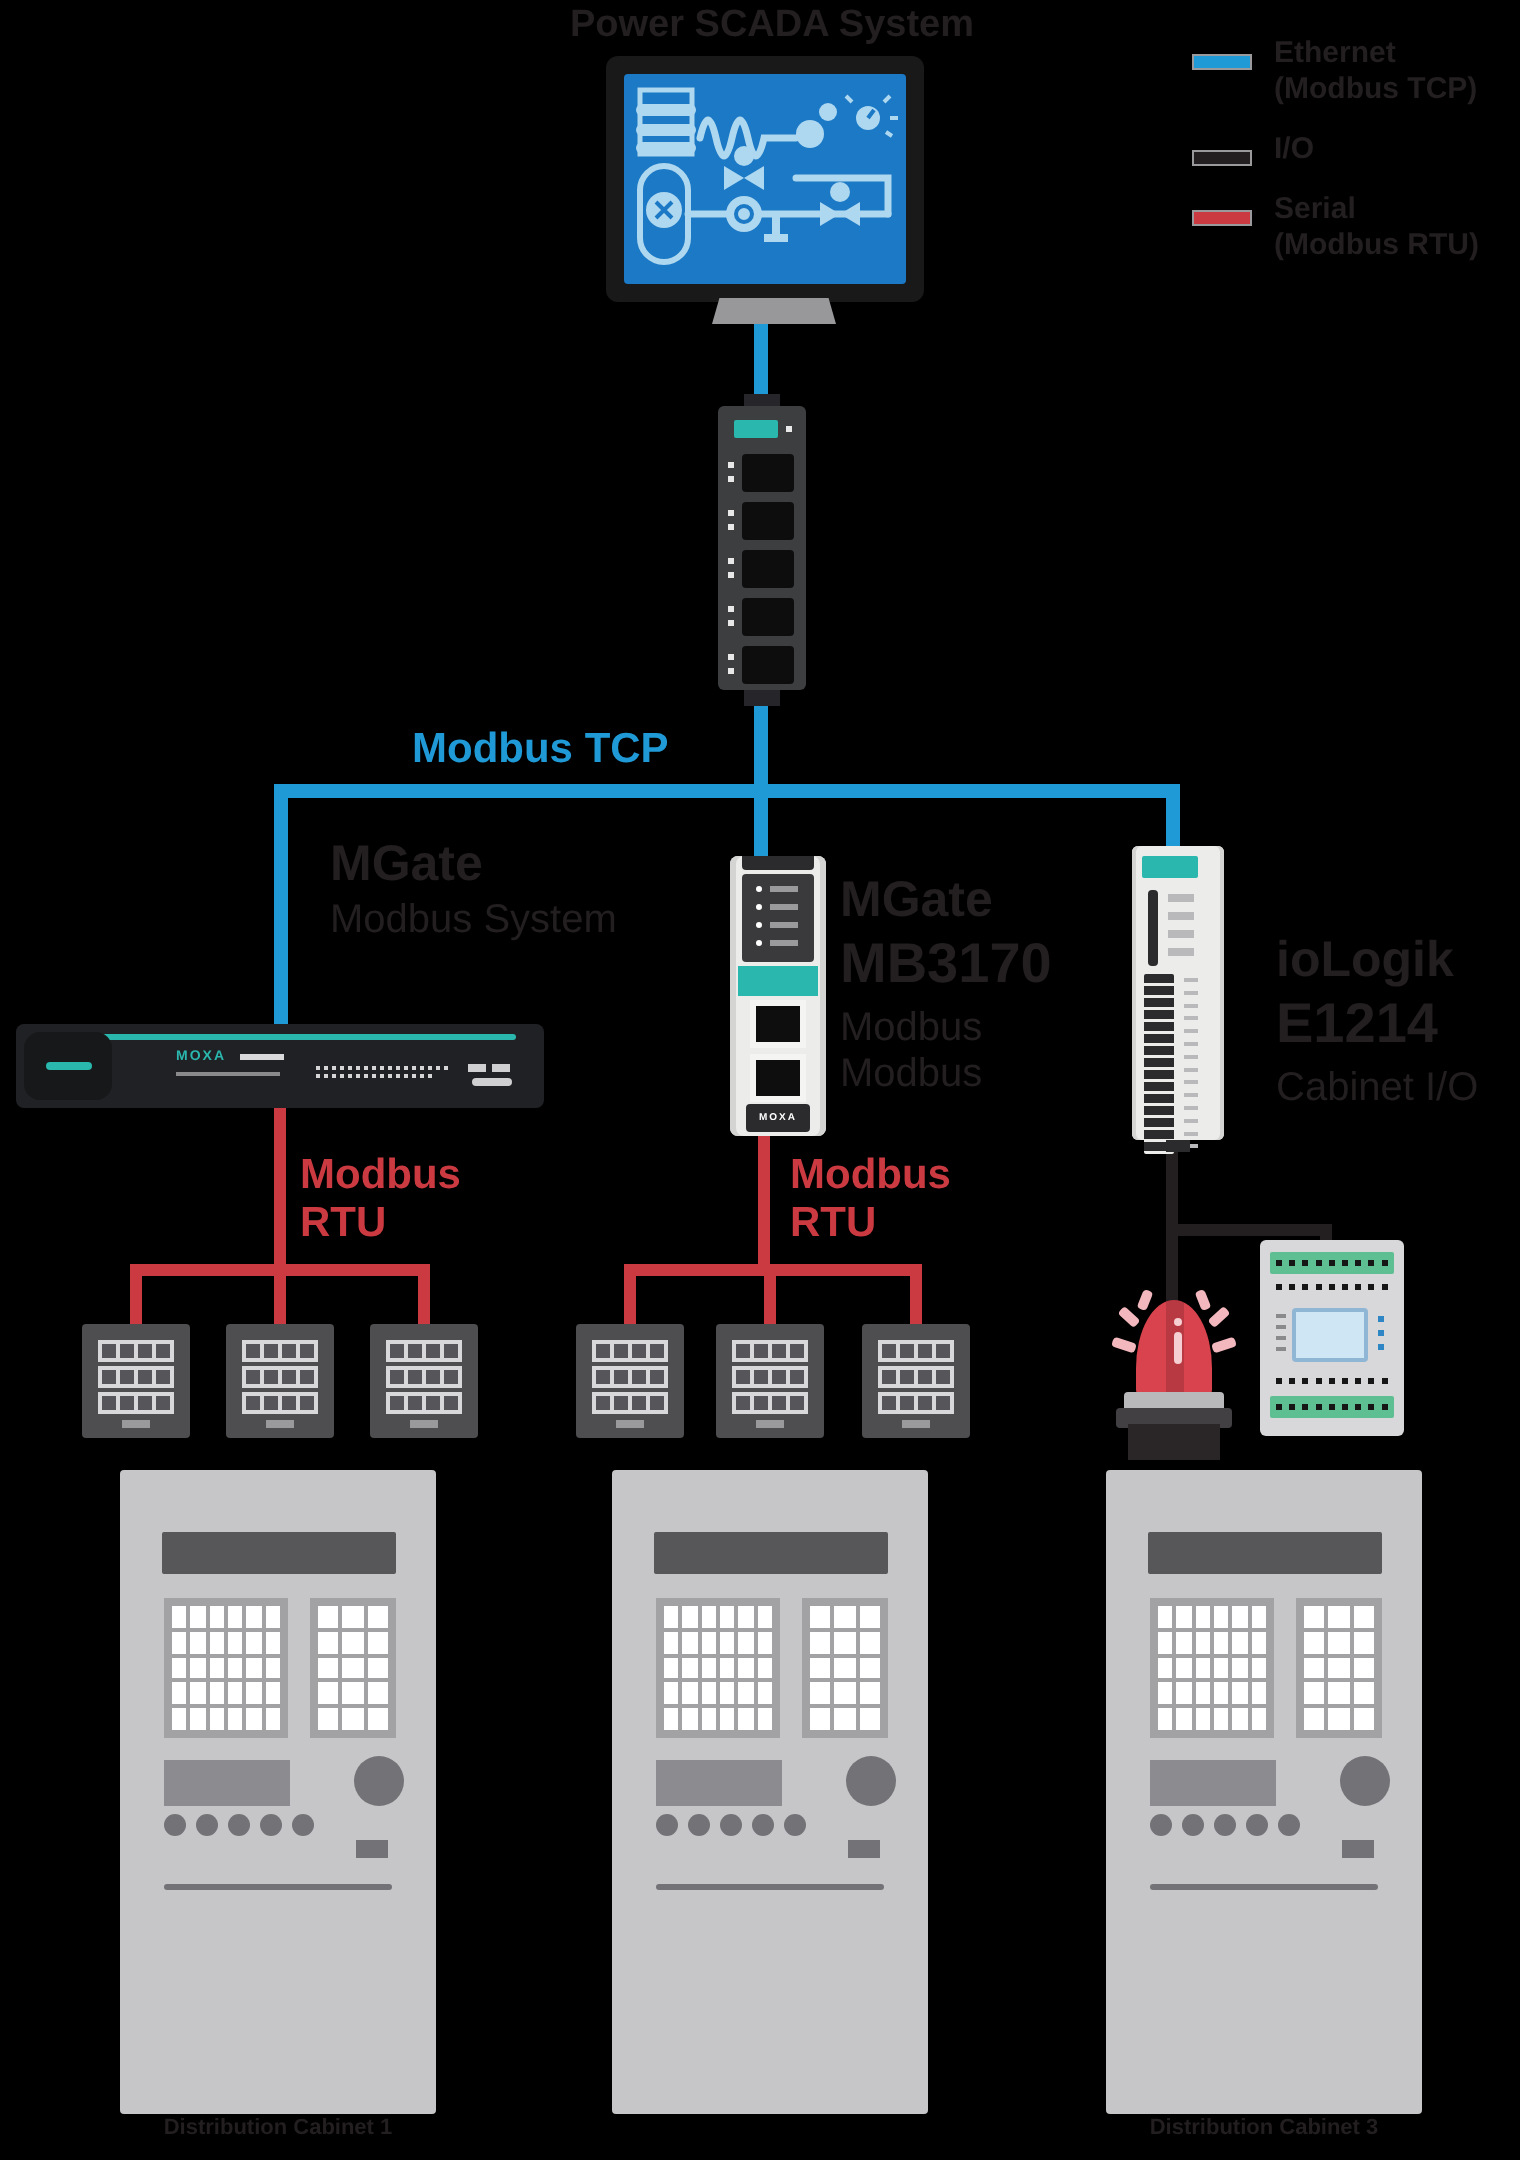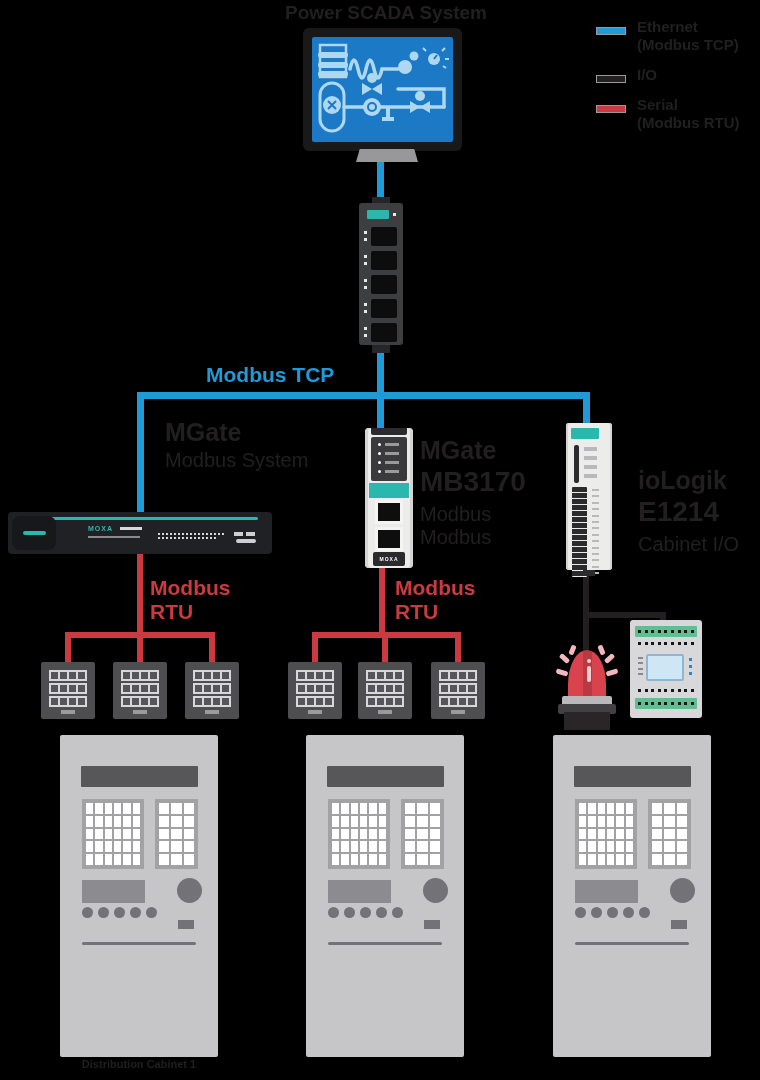--- a/index.html
+++ b/index.html
@@ -709,14 +709,15 @@
         <span class="dot"></span>
         <span class="dot"></span>
         <span class="dot"></span>
         <span class="dot"></span>
       </div>
     <div class="cab-rect"></div>
     <div class="cab-seam"></div>
   </div>
 
   <div class="abs txt cab-label" style="left:39px;">Distribution Cabinet 1</div>
+  <div class="abs txt cab-label" style="left:532px;">Distribution Cabinet 3</div>
 
 </div>
 
 </body></html>

